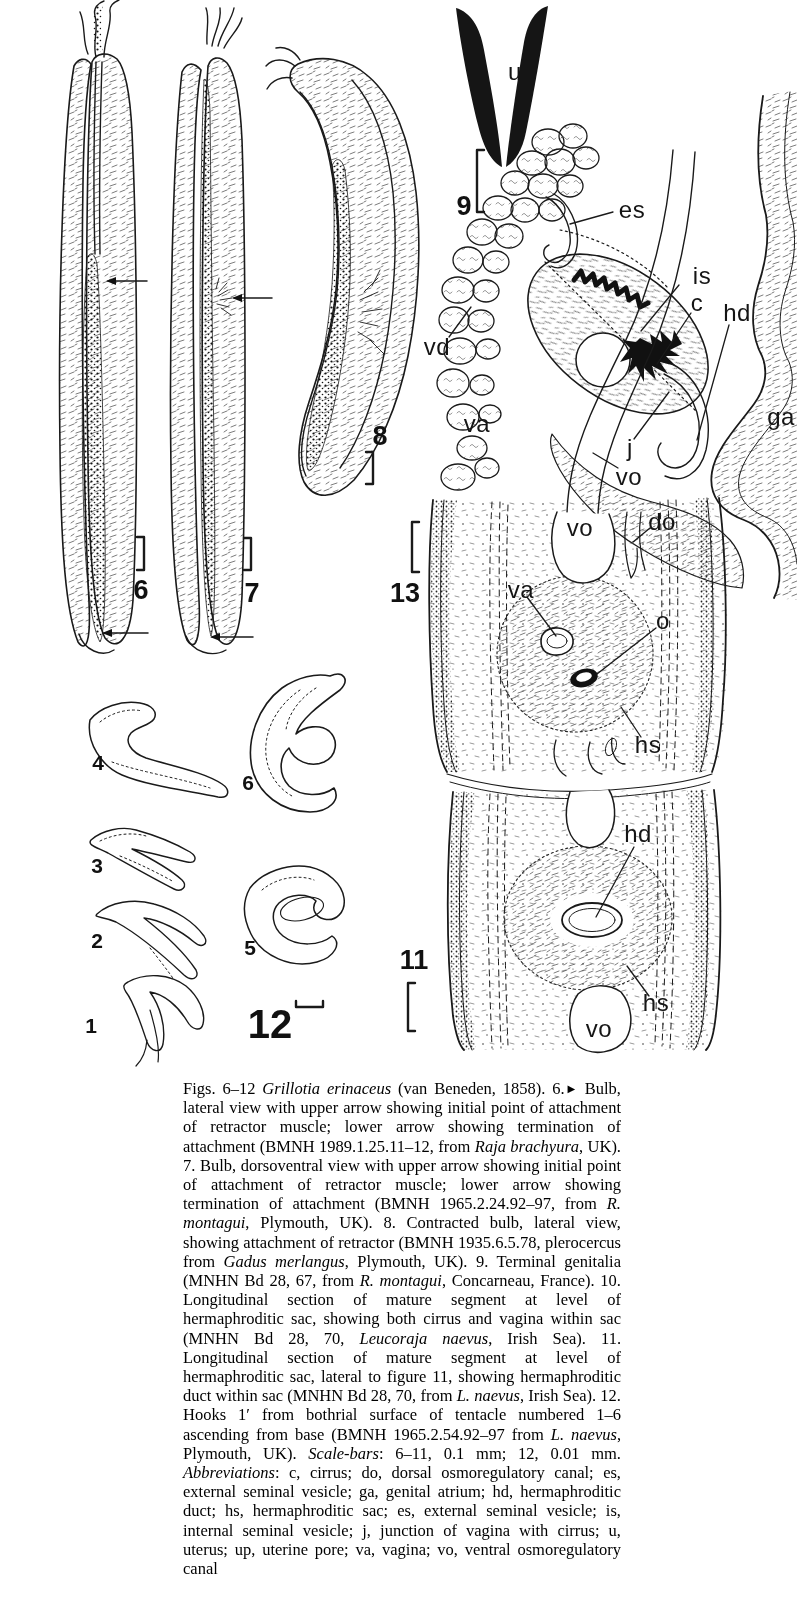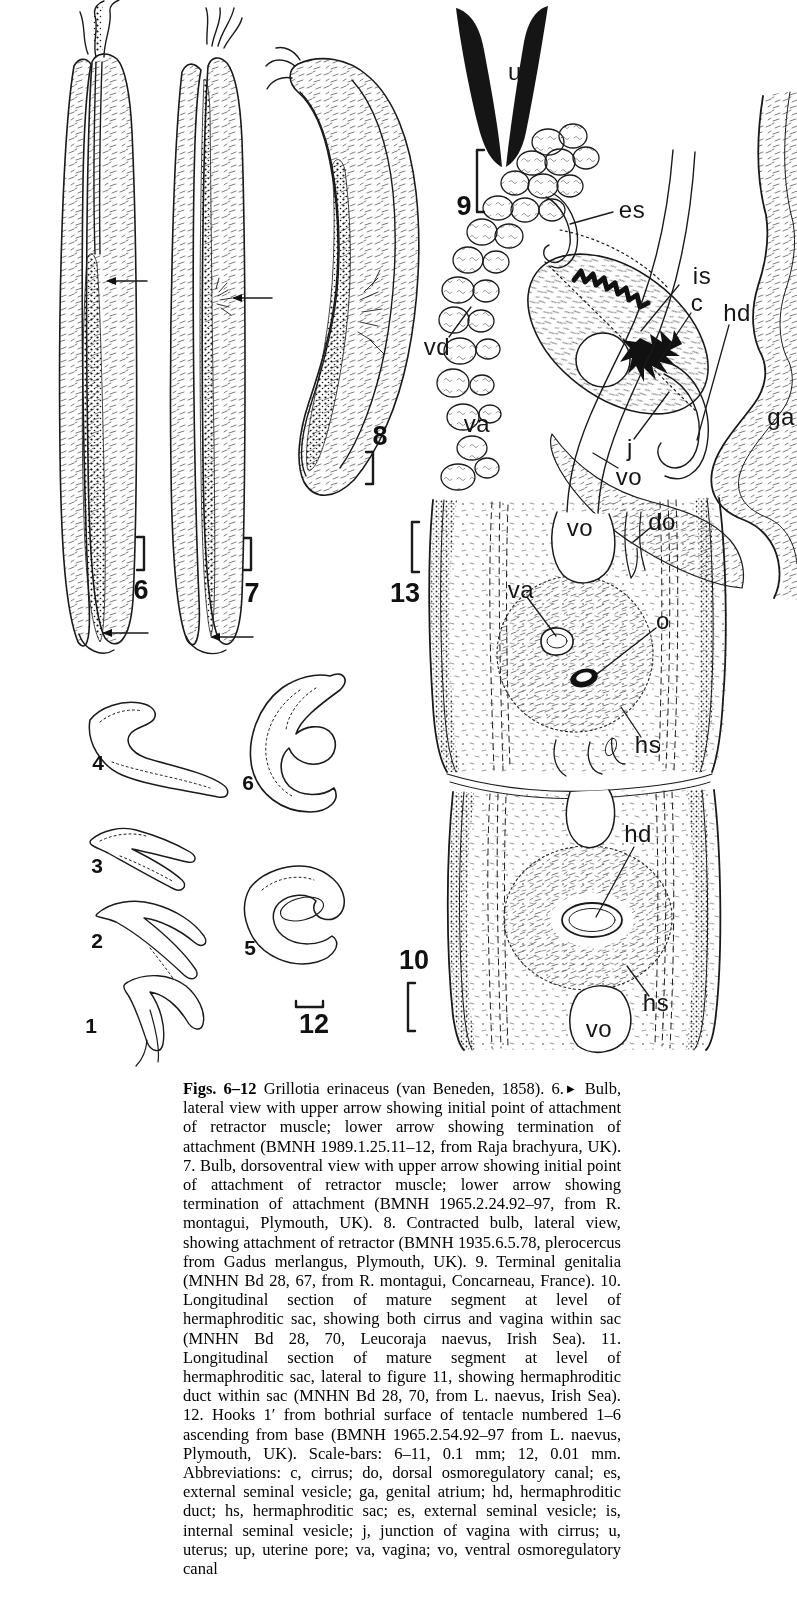--- a/index.html
+++ b/index.html
@@ -3,28 +3,28 @@
 <meta charset="utf-8">
 <style>
   html,body{margin:0;padding:0;background:#ffffff;}
   .page{position:relative;width:797px;height:1620px;background:#ffffff;overflow:hidden;
         font-family:"Liberation Sans",sans-serif;color:#111;}
   .plate{position:absolute;left:0;top:0;}
   .lbl{position:absolute;transform:translate(-50%,-50%);font-size:24px;color:#151515;
        font-family:"Liberation Sans",sans-serif;letter-spacing:0.5px;white-space:nowrap;}
   .num{position:absolute;transform:translate(-50%,-50%);font-size:27px;font-weight:bold;
        color:#111;font-family:"Liberation Sans",sans-serif;}
-  .num-big{font-size:27px;margin-left:44px;}
+  .num-big{font-size:40px;}
   .hnum{position:absolute;transform:translate(-50%,-50%);font-size:21px;font-weight:bold;
         color:#111;font-family:"Liberation Sans",sans-serif;}
   .caption{position:absolute;left:183px;top:1079px;width:438px;
            font-family:"Liberation Serif",serif;font-size:16.5px;line-height:19.2px;
            text-align:justify;color:#000;}
-  .seg-bold{font-weight:bold;}
-  .seg-italic{}
+  .seg-bold{font-weight:normal;}
+  .seg-italic{font-style:italic;}
   .seg-marker{font-size:10px;vertical-align:2px;}
   svg path, svg line, svg circle, svg ellipse, svg polyline{vector-effect:none;}
 </style>
 </head>
 <body>
 
 <div class="page">
 
 <svg class="plate" width="797" height="1070" viewBox="0 0 797 1070" fill="none" stroke="#1a1a1a" stroke-width="1.4" stroke-linecap="round" stroke-linejoin="round">
   <defs>
@@ -236,21 +236,21 @@
     <path d="M415,983 L408,983 L408,1031 L415,1031"></path>
     <path d="M296,1001 L296,1007 L323,1007 L323,1001"></path>
   </g>
 </svg>
 
 <span class="num" style="left:141px;top:590px">6</span>
 <span class="num" style="left:252px;top:593px">7</span>
 <span class="num" style="left:380px;top:436px">8</span>
 <span class="num" style="left:464px;top:206px">9</span>
 <span class="num" style="left:405px;top:593px">13</span>
-<span class="num" style="left:414px;top:960px">10</span>
+<span class="num" style="left:414px;top:960px">11</span>
 <span class="num num-big" style="left:270px;top:1024px">12</span>
 
 <span class="lbl" style="left:515px;top:72px">u</span>
 <span class="lbl" style="left:632px;top:210px">es</span>
 <span class="lbl" style="left:437px;top:347px">vd</span>
 <span class="lbl" style="left:477px;top:424px">va</span>
 <span class="lbl" style="left:702px;top:276px">is</span>
 <span class="lbl" style="left:697px;top:303px">c</span>
 <span class="lbl" style="left:737px;top:313px">hd</span>
 <span class="lbl" style="left:781px;top:417px">ga</span>

